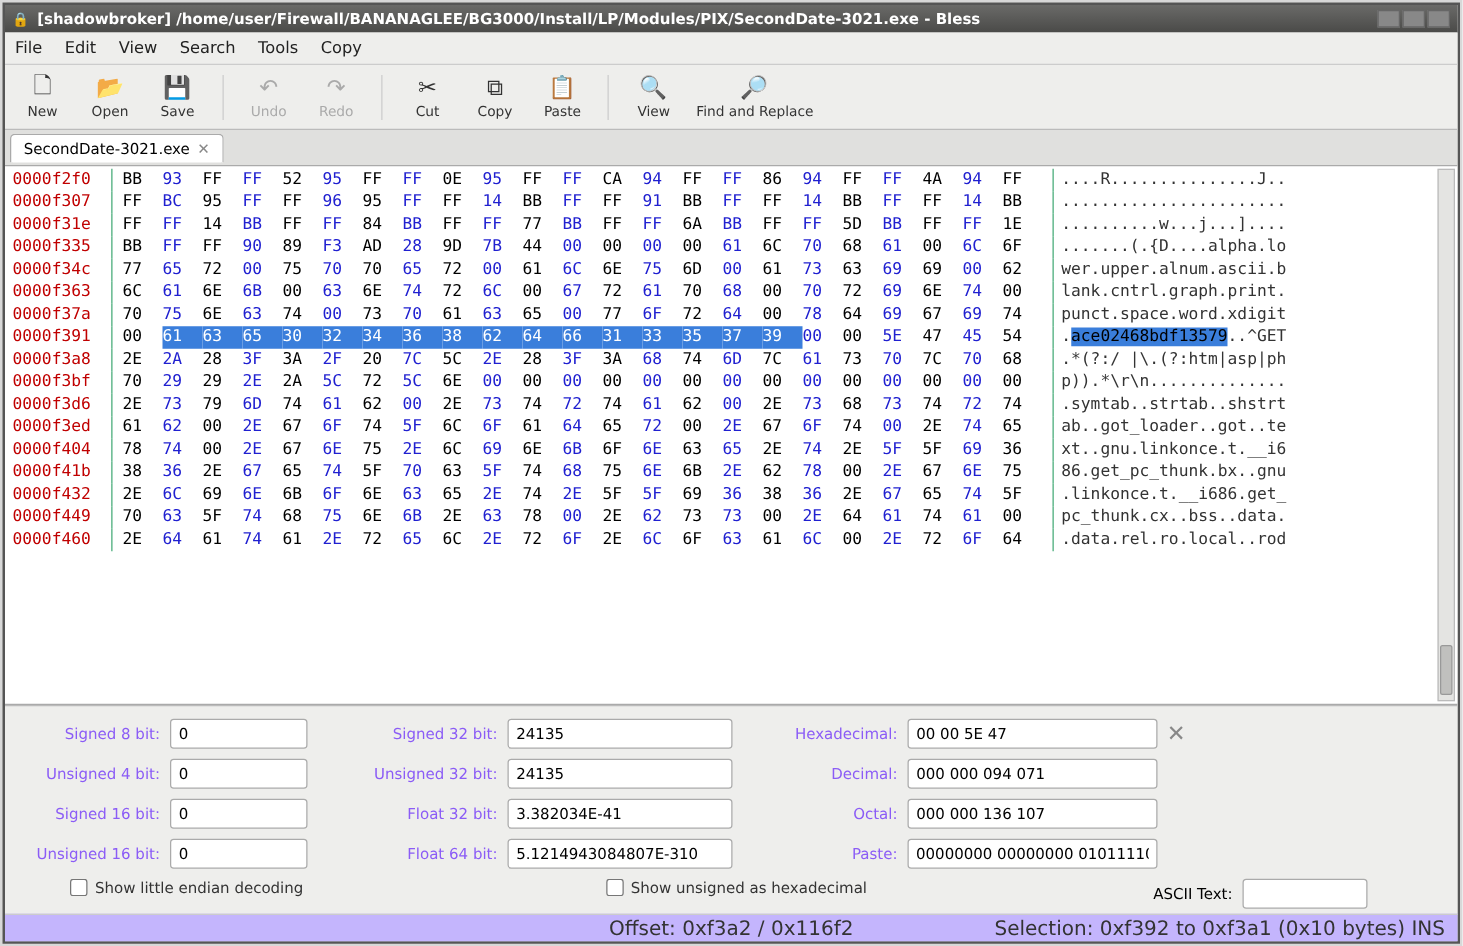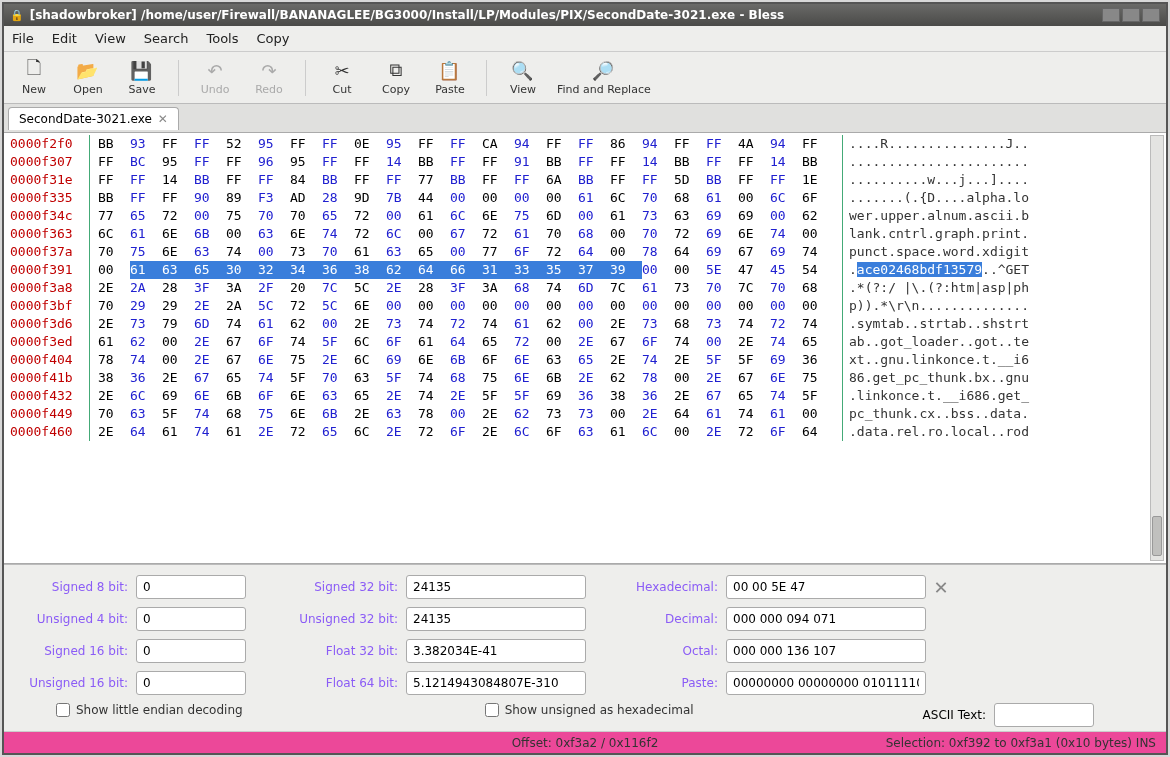--- a/index.html
+++ b/index.html
@@ -22,34 +22,34 @@
 .tab .close { color: #888; font-weight: bold; cursor: pointer; }
 .hexview { flex: 1; background: #fff; font-family: "DejaVu Sans Mono","Liberation Mono",monospace; font-size: 13px; line-height: 18px; overflow: hidden; border-top: 1px solid #aaa; border-bottom: 1px solid #aaa; position: relative; padding: 2px 0; }
 .hexrow { display: flex; white-space: pre; }
 .offset { color: #c00000; width: 86px; padding-left: 6px; border-right: 1px solid #4a7; }
 .bytes { padding: 0 8px; border-right: 1px solid #4a7; letter-spacing: 0; }
 .bytes span { display: inline-block; width: 32px; text-align: left; }
 .bytes span.odd { color: #2020d0; }
 .bytes span.even { color: #000; }
 .bytes span.sel { background: #3a7edb; color: #fff; }
 .ascii { padding-left: 6px; color: #333; }
-.ascii .sel { background: #3a7edb; color: #ffffff; }
+.ascii .sel { background: #3a7edb; color: #000000; }
 .scrollbar { position: absolute; right: 2px; top: 2px; bottom: 2px; width: 14px; background: #e4e4e2; border: 1px solid #bbb; }
 .scrollbar .thumb { position: absolute; left: 1px; right: 1px; bottom: 4px; height: 40px; background: #c0c0be; border: 1px solid #999; border-radius: 2px; }
 .inspector { background: #eeeeec; padding: 10px 12px 4px 12px; border-top: 1px solid #bbb; }
 .insgrid { display: grid; grid-template-columns: 120px 110px 40px 120px 180px 40px 100px 200px 30px; row-gap: 8px; align-items: center; }
 .insgrid label { text-align: right; padding-right: 8px; color: #8b5cf6; font-size: 12px; }
 .insgrid input[type=text] { height: 24px; border: 1px solid #aaa; border-radius: 3px; padding: 0 6px; font-size: 12px; background: #fff; width: 100%; font-family: inherit; }
 .closex { font-size: 18px; color: #888; text-align: center; cursor: pointer; font-weight: bold; }
 .checkrow { display: flex; gap: 22px; padding: 8px 0 0 40px; align-items: flex-start; }
 .checkrow label { display: flex; align-items: center; gap: 6px; font-size: 12px; color: #333; }
 .checkrow input[type=checkbox] { width: 14px; height: 14px; }
 .asciifield { display: flex; align-items: center; gap: 8px; margin-left: auto; padding-right: 60px; }
 .asciifield input { width: 100px; height: 24px; border: 1px solid #aaa; border-radius: 3px; padding: 0 6px; }
-.statusbar { background: #ec4899; height: 22px; display: flex; align-items: center; padding: 0 10px; font-size: 12px; color: #333; border-top: 1px solid #ccc; }
+.statusbar { background: #c4b5fd; height: 22px; display: flex; align-items: center; padding: 0 10px; font-size: 16px; color: #333; border-top: 1px solid #ccc; }
 .statusbar .fill { flex: 1; }
 .statusbar .mid { position: absolute; left: 50%; transform: translateX(-50%); }
 .statuswrap { position: relative; }
 </style>
 </head>
 <body>
 
 <div class="window">
 
   <div class="titlebar">

